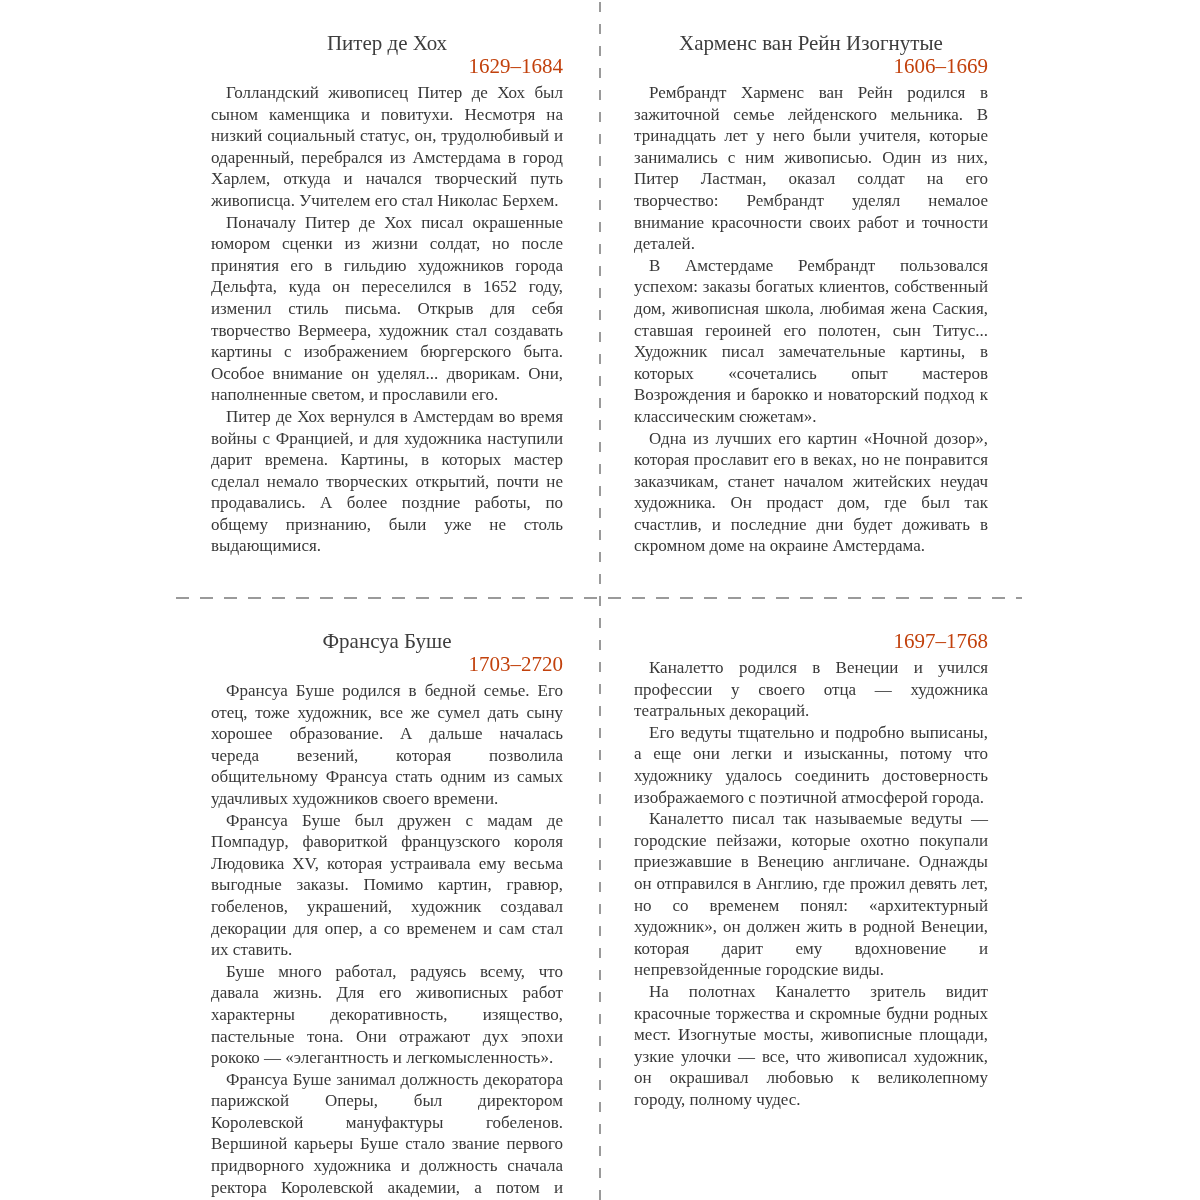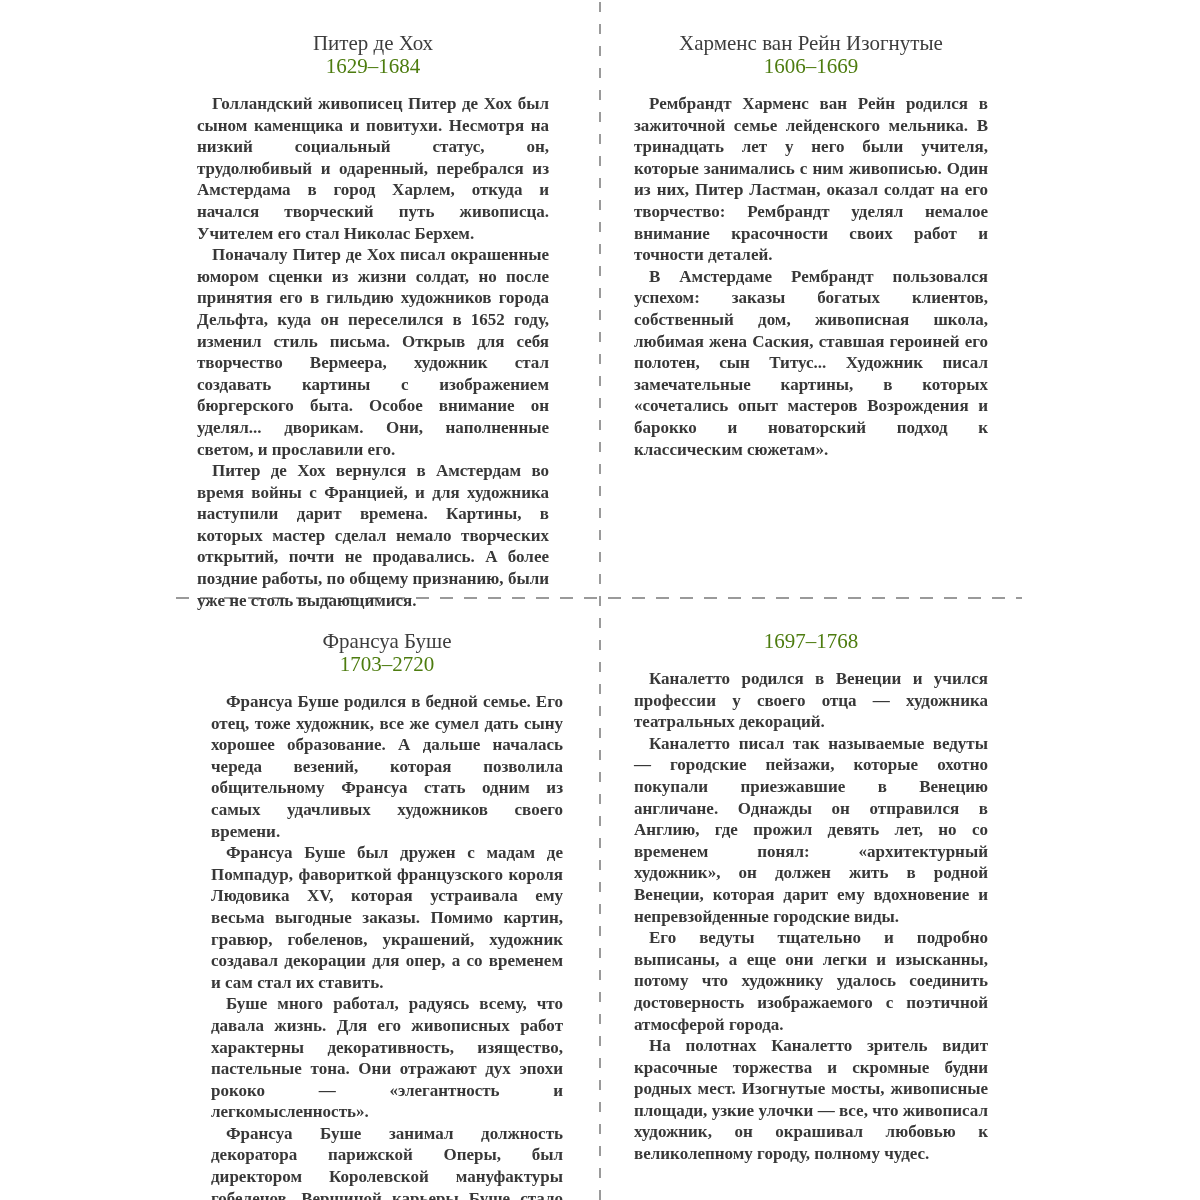--- a/index.html
+++ b/index.html
@@ -13,38 +13,38 @@
     font-family: "Liberation Serif", "DejaVu Serif", serif;
     color: #383838;
   }
   .cuts {
     position: absolute;
     left: 0; top: 0;
     width: 1200px; height: 1200px;
     pointer-events: none;
   }
   .card { position: absolute; }
-  .card-top-left     { left: 197px; top: 32px;  width: 352px; }
+  .card-top-left     { left: 211px; top: 32px;  width: 352px; }
   .card-top-right    { left: 634px; top: 32px;  width: 354px; }
   .card-bottom-left  { left: 211px; top: 630px; width: 352px; }
   .card-bottom-right { left: 634px; top: 630px; width: 354px; }
   .card-title {
     font-size: 21px;
     line-height: 23px;
     text-align: center;
     white-space: nowrap;
     color: #3d3d3d;
   }
   .card-years {
     font-size: 21px;
     line-height: 23px;
-    text-align: center;
-    color: #4d7c0f;
+    text-align: right;
+    color: #c2410c;
   }
-  .card-body { margin-top: 15px; font-weight: bold; }
+  .card-body { margin-top: 4px; }
   .card-body p {
     font-size: 17px;
     line-height: 21.6px;
     text-align: justify;
     text-indent: 15px;
     color: #383838;
   }
 </style>
 </head>
 <body>
@@ -65,37 +65,38 @@
         <p>Питер де Хох вернулся в Амстердам во время войны с Францией, и для художника наступили дарит времена. Картины, в которых мастер сделал немало творческих открытий, почти не продавались. А более поздние работы, по общему признанию, были уже не столь выдающимися.</p>
       </div>
   </section>
 
   <section class="card card-top-right">
     <div class="card-title">Харменс ван Рейн Изогнутые</div>
     <div class="card-years">1606–1669</div>
     <div class="card-body">
         <p>Рембрандт Харменс ван Рейн родился в зажиточной семье лейденского мельника. В тринадцать лет у него были учителя, которые занимались с ним живописью. Один из них, Питер Ластман, оказал солдат на его творчество: Рембрандт уделял немалое внимание красочности своих работ и точности деталей.</p>
         <p>В Амстердаме Рембрандт пользовался успехом: заказы богатых клиентов, собственный дом, живописная школа, любимая жена Саския, ставшая героиней его полотен, сын Титус... Художник писал замечательные картины, в которых «сочетались опыт мастеров Возрождения и барокко и новаторский подход к классическим сюжетам».</p>
+        <p>Одна из лучших его картин «Ночной дозор», которая прославит его в веках, но не понравится заказчикам, станет началом житейских неудач художника. Он продаст дом, где был так счастлив, и последние дни будет доживать в скромном доме на окраине Амстердама.</p>
       </div>
   </section>
 
   <section class="card card-bottom-left">
     <div class="card-title">Франсуа Буше</div>
     <div class="card-years">1703–2720</div>
     <div class="card-body">
         <p>Франсуа Буше родился в бедной семье. Его отец, тоже художник, все же сумел дать сыну хорошее образование. А дальше началась череда везений, которая позволила общительному Франсуа стать одним из самых удачливых художников своего времени.</p>
         <p>Франсуа Буше был дружен с мадам де Помпадур, фавориткой французского короля Людовика XV, которая устраивала ему весьма выгодные заказы. Помимо картин, гравюр, гобеленов, украшений, художник создавал декорации для опер, а со временем и сам стал их ставить.</p>
         <p>Буше много работал, радуясь всему, что давала жизнь. Для его живописных работ характерны декоративность, изящество, пастельные тона. Они отражают дух эпохи рококо — «элегантность и легкомысленность».</p>
         <p>Франсуа Буше занимал должность декоратора парижской Оперы, был директором Королевской мануфактуры гобеленов. Вершиной карьеры Буше стало звание первого придворного художника и должность сначала ректора Королевской академии, а потом и директора.</p>
       </div>
   </section>
 
   <section class="card card-bottom-right">
     <div class="card-years">1697–1768</div>
     <div class="card-body">
         <p>Каналетто родился в Венеции и учился профессии у своего отца — художника театральных декораций.</p>
+        <p>Его ведуты тщательно и подробно выписаны, а еще они легки и изысканны, потому что художнику удалось соединить достоверность изображаемого с поэтичной атмосферой города.</p>
         <p>Каналетто писал так называемые ведуты — городские пейзажи, которые охотно покупали приезжавшие в Венецию англичане. Однажды он отправился в Англию, где прожил девять лет, но со временем понял: «архитектурный художник», он должен жить в родной Венеции, которая дарит ему вдохновение и непревзойденные городские виды.</p>
-        <p>Его ведуты тщательно и подробно выписаны, а еще они легки и изысканны, потому что художнику удалось соединить достоверность изображаемого с поэтичной атмосферой города.</p>
         <p>На полотнах Каналетто зритель видит красочные торжества и скромные будни родных мест. Изогнутые мосты, живописные площади, узкие улочки — все, что живописал художник, он окрашивал любовью к великолепному городу, полному чудес.</p>
       </div>
   </section>
 
 </div>
 
 </body></html>

